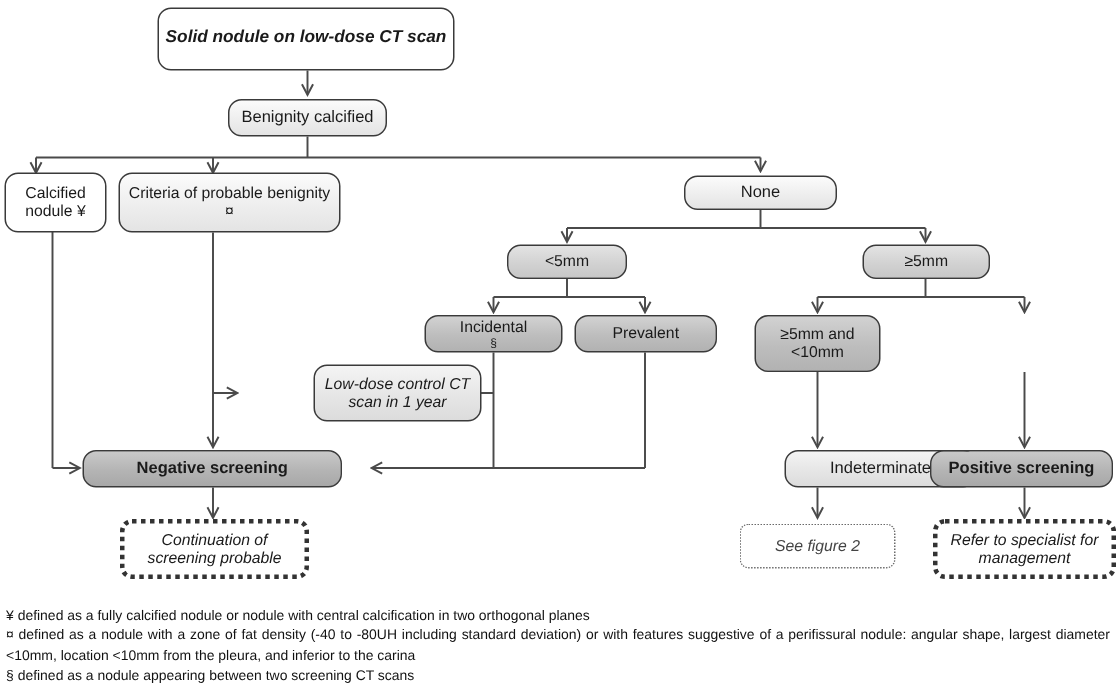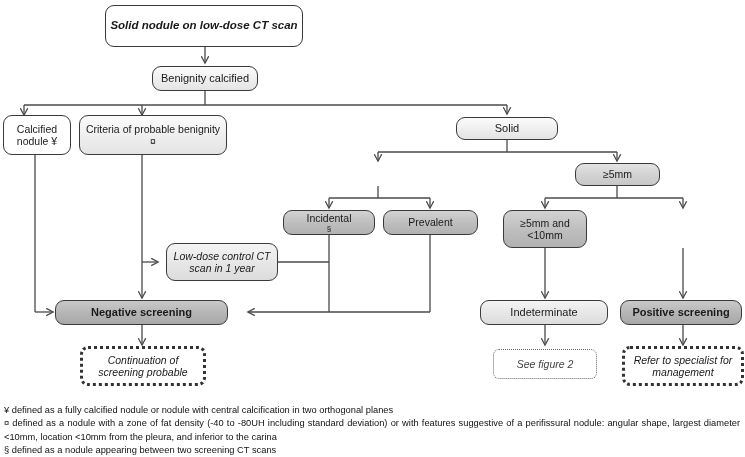--- a/index.html
+++ b/index.html
@@ -11,21 +11,21 @@
   svg.wires{position:absolute;left:0;top:0;width:745px;height:457px;pointer-events:none;}
 
   .node{position:absolute;box-sizing:border-box;display:flex;align-items:center;
         justify-content:center;text-align:center;border-radius:9px;
         border:1.6px solid #3a3a3a;line-height:1.18;}
   .node span{display:block;padding:0 4px;}
 
   
   .f-white{background:#ffffff;}
   .f-vlight{background:linear-gradient(180deg,#fbfbfb 0%,#eeeeee 55%,#e4e4e4 100%);}
-  .f-light{background:linear-gradient(180deg,#f4f4f4 0%,#e6e6e6 55%,#dcdcdc 100%);}
+  .f-light{background:linear-gradient(180deg,#f4f4f4 0%,#e6e6e6 55%,#dcdcdc 100%);margin-left:43px;}
   .f-mid{background:linear-gradient(180deg,#e3e3e3 0%,#d2d2d2 55%,#c7c7c7 100%);}
   .f-dark{background:linear-gradient(180deg,#d2d2d2 0%,#bdbdbd 55%,#b2b2b2 100%);}
   .f-darker{background:linear-gradient(180deg,#c9c9c9 0%,#b4b4b4 55%,#a8a8a8 100%);}
 
   .bold{font-weight:bold;}
   .italic{font-style:italic;}
 
   .dotted{border:2px dotted #4a4a4a;background:#ffffff;border-radius:8px;}
   .dotted-thin{border:1.6px dotted #6a6a6a;}
   .dotted-thick{border:3px dotted #333333;}
@@ -114,23 +114,26 @@
 
   <div class="node f-white" style="left:3px;top:115px;width:68px;height:40px;font-size:10.5px;">
     <span>Calcified nodule ¥</span>
   </div>
 
   <div class="node f-vlight" style="left:79px;top:115px;width:148px;height:40px;font-size:10.5px;">
     <span>Criteria of probable benignity ¤</span>
   </div>
 
   <div class="node f-vlight" style="left:456px;top:117px;width:102px;height:23px;font-size:11px;">
-    <span>Solid</span>
+    <span>None</span>
   </div>
 
+  <div class="node f-mid" style="left:338px;top:163px;width:80px;height:23px;font-size:10.5px;">
+    <span>&lt;5mm</span>
+  </div>
 
   <div class="node f-mid" style="left:575px;top:163px;width:85px;height:23px;font-size:10.5px;">
     <span>≥5mm</span>
   </div>
 
   <div class="node f-dark" style="left:283px;top:210px;width:92px;height:25px;font-size:10.5px;">
     <span>
       <span>Incidental</span>
         <span class="sup">§</span>
     </span>

